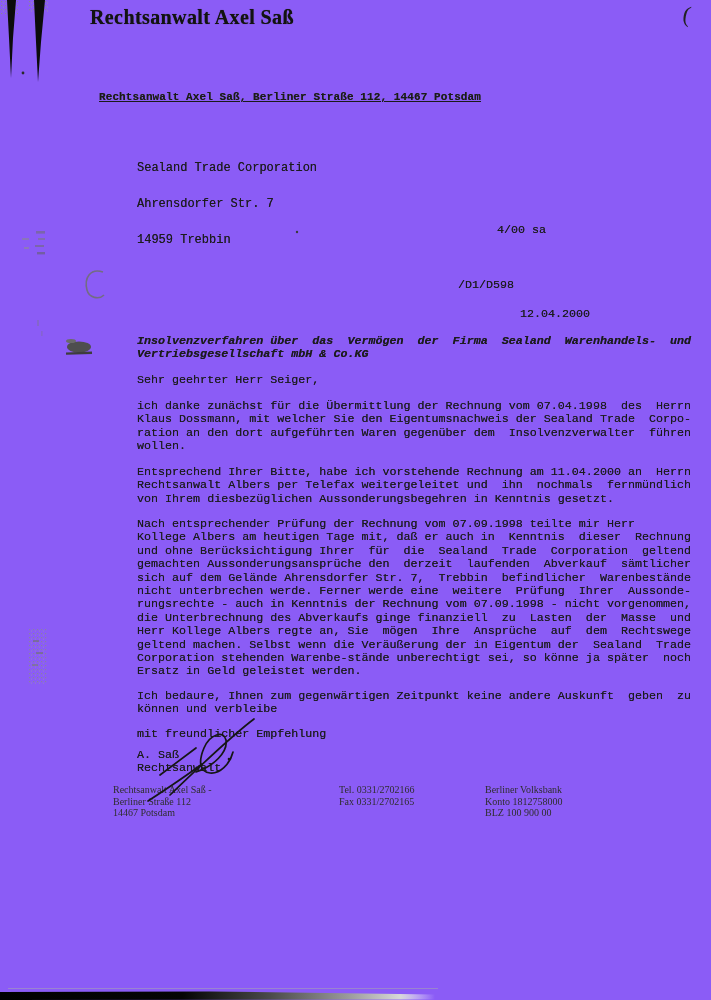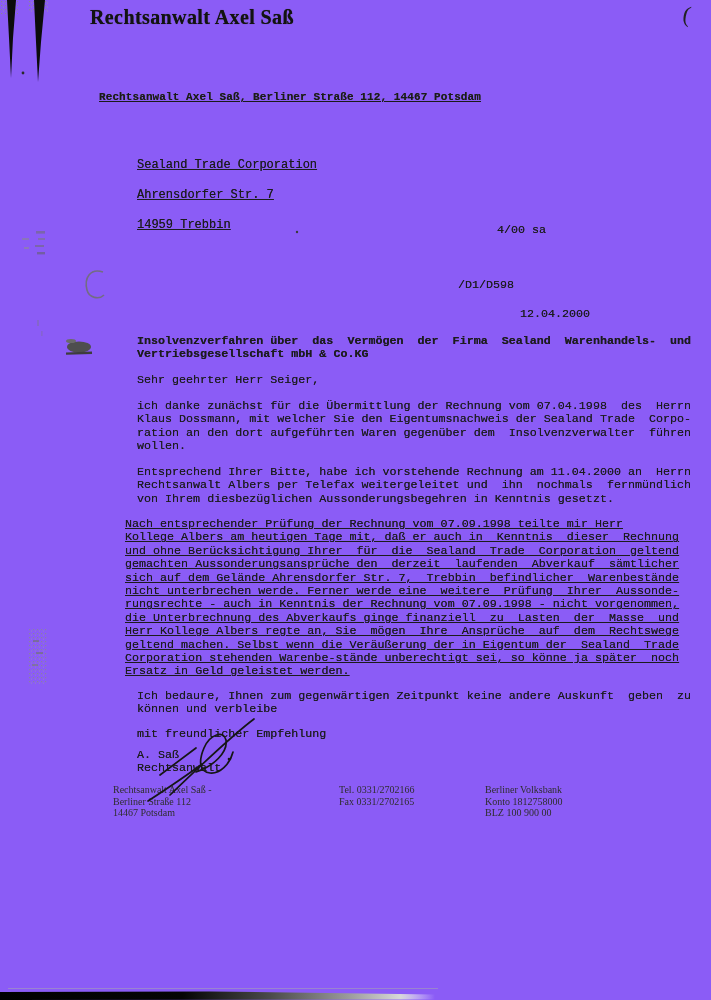--- a/index.html
+++ b/index.html
@@ -8,43 +8,43 @@
     background:#8b5cf6;overflow:hidden;
     font-family:"Liberation Sans",sans-serif;color:#1b1b1b;
   }
   .abs{position:absolute;}
   .mono{
     font-family:"Liberation Mono","DejaVu Sans Mono",monospace;
     font-size:11.7px;line-height:13.4px;white-space:pre;
     color:#1c1c1c;text-shadow:0 0 .35px rgba(20,20,20,.75);
     letter-spacing:0;
   }
-  .mono-lg{font-size:12px;line-height:30px;text-decoration:underline;}
-  .bold{font-weight:bold;}
+  .mono-lg{font-size:12px;line-height:36px;}
+  .bold{font-weight:bold;font-style:italic;}
   .serif{font-family:"Liberation Serif","DejaVu Serif",serif;}
   #title{
     left:90px;top:6px;font-size:20px;font-weight:bold;letter-spacing:.4px;
     color:#121212;text-shadow:0 0 .7px #333;
   }
   #paren{left:683px;top:2px;font-size:23px;color:#222;transform:rotate(10deg);}
   #sender-line{
     left:99px;top:91px;font-size:11px;font-weight:600;color:#1a1a1a;
     text-decoration:underline;letter-spacing:.1px;padding-right:10px;
     text-shadow:0 0 .3px #444;
     font-family:Liberation Mono, monospace;
   }
   #recipient{left:137px;top:150px;}
   #ref-code{left:497px;top:224px;}
   #file-ref{left:458px;top:279px;}
   #letter-date{left:520px;top:308px;}
   #subject{left:137px;top:335px;}
   #salutation{left:137px;top:374px;}
   #para1{left:137px;top:400px;}
   #para2{left:137px;top:466px;}
-  #para3{left:125px;top:518px;text-decoration:underline;}
+  #para3{left:137px;top:518px;}
   #para4{left:137px;top:690px;}
   #closing{left:137px;top:728px;}
   #signer-name{left:137px;top:749px;}
   #signer-title{left:137px;top:762px;}
   .footer-col{
     top:784px;font-family:"Liberation Serif","DejaVu Serif",serif;
     font-size:10px;line-height:11.5px;color:#2e2e2e;white-space:pre;
   }
   #footer-address{left:113px;}
   #footer-phone{left:291px;margin-left:48px;}

